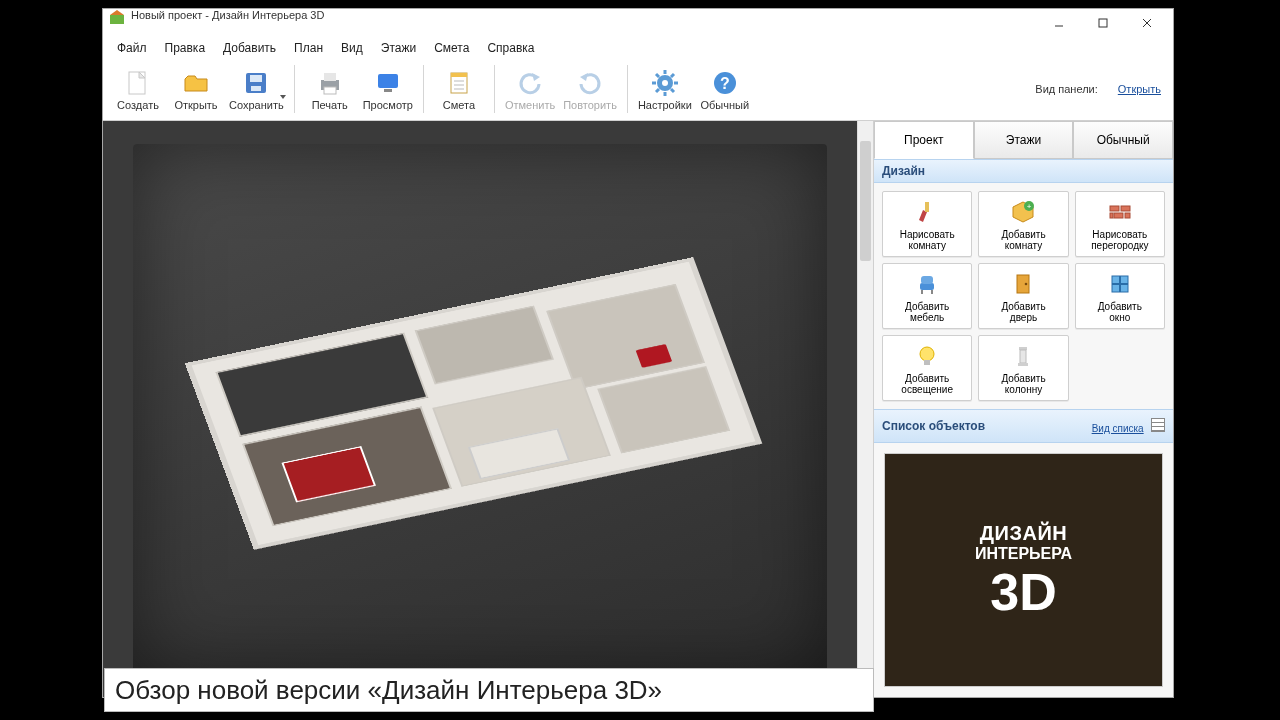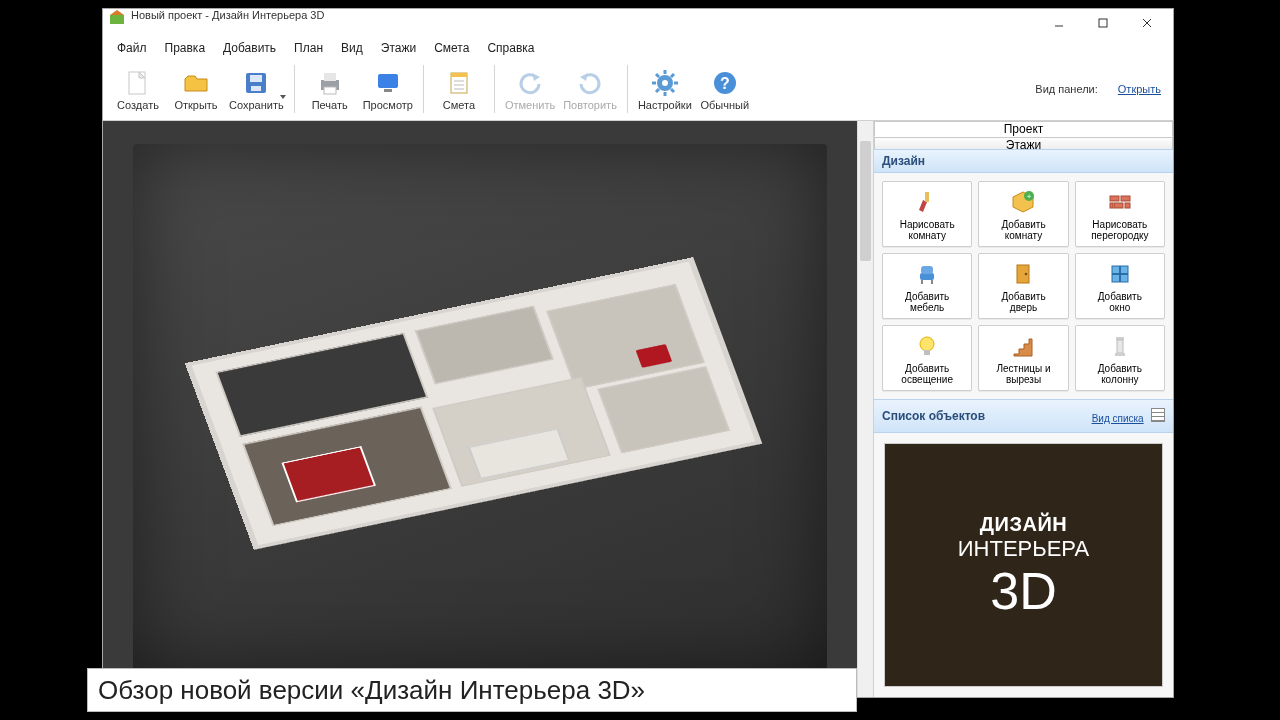--- a/index.html
+++ b/index.html
@@ -91,21 +91,21 @@
 .bed2{position:absolute;left:46%;top:72%;width:18%;height:18%;background:#e8e5df;border:2px solid #ccc;}
 .wash{position:absolute;left:84%;top:40%;width:6%;height:10%;background:#b01721;border-radius:2px;}
 
 .scrollbar-v { width:16px; background:#f0f0f0; border-left:1px solid #ddd; position:relative;}
 .scrollbar-v .thumb{ position:absolute; left:2px; right:2px; top:20px; height:120px; background:#cfcfcf; border-radius:2px;}
 
 .sidepanel {
   width: 300px; background:#f7f7f7; border-left:1px solid #d0d0d0;
   display:flex; flex-direction:column;
 }
-.tabs { display:flex; height:28px;flex-direction:column; }
+.tabs { display:flex; height:38px; }
 .tab {
   flex:1; font-size:12px; display:flex;align-items:center;justify-content:center;
   border:1px solid #c9c9c9; background:linear-gradient(#fdfdfd,#eaeaea); cursor:pointer;
 }
 .tab.active{ background:#fff; border-bottom-color:#fff; font-weight:400;}
 .section-header{
   height:24px;
   background: linear-gradient(#e9f3fd,#cfe4f8);
   border-top:1px solid #b7d3ef; border-bottom:1px solid #b7d3ef;
   font-size:12px; font-weight:bold; color:#2a4d7a;
@@ -131,25 +131,25 @@
 }
 .list-header a{ font-size:10px; font-weight:normal; color:#1a4f9c; text-decoration:underline; cursor:pointer;}
 .list-mode-icon{ width:14px;height:14px;border:1px solid #888;display:inline-block;margin-left:4px;
   background: repeating-linear-gradient(#fff,#fff 3px,#888 3px,#888 4px);}
 .promo{
   flex:1; margin:10px; border:1px solid #ccc;
   background:#2f2518; color:#fff; display:flex;flex-direction:column;align-items:center;justify-content:center;
   font-family: Arial, sans-serif; text-align:center; padding:10px;
 }
 .promo .p1{ font-size:20px; font-weight:bold; letter-spacing:0.5px;}
-.promo .p2{ font-size:22px; font-weight:normal;}
-.promo .p3{ font-size:52px; font-weight:400; line-height:1; margin-top:3px;}
+.promo .p2{ font-size:16px; font-weight:bold;}
+.promo .p3{ font-size:52px; font-weight:700; line-height:1; margin-top:3px;}
 
 .caption-bar{
-  position:absolute; left:87px; bottom:8px;
+  position:absolute; left:104px; bottom:8px;
   width: 770px; height:44px;
   border:1px solid #bbb; background:#fff; color:#222;
   font-size:26px; display:flex;align-items:center; padding:0 10px;
 }
 </style>
 </head>
 <body>
 
 <div class="outer">
   <div class="window">
@@ -416,29 +416,20 @@
                   <circle cx="12" cy="10" r="7" fill="#ffe36b" stroke="#e0b200"></circle>
                   <rect x="9" y="16" width="6" height="5" fill="#bfbfbf"></rect>
                 </svg>
               </span>
             <span style="white-space:pre-line">Добавить
 освещение</span>
           </div>
           <div class="cell">
             <span class="cicon">
                 <svg width="24" height="24">
-                  <path d="M3 20h5v-5h5v-5h5V5h3v17H3z" fill="#d98c4a" stroke="#a85e22"></path>
-                </svg>
-              </span>
-            <span style="white-space:pre-line">Лестницы и
-вырезы</span>
-          </div>
-          <div class="cell">
-            <span class="cicon">
-                <svg width="24" height="24">
                   <rect x="8" y="3" width="8" height="3" fill="#cfcfcf"></rect>
                   <rect x="9" y="6" width="6" height="13" fill="#e6e6e6" stroke="#bcbcbc"></rect>
                   <rect x="7" y="19" width="10" height="3" fill="#cfcfcf"></rect>
                 </svg>
               </span>
             <span style="white-space:pre-line">Добавить
 колонну</span>
           </div>
         </div>
 

